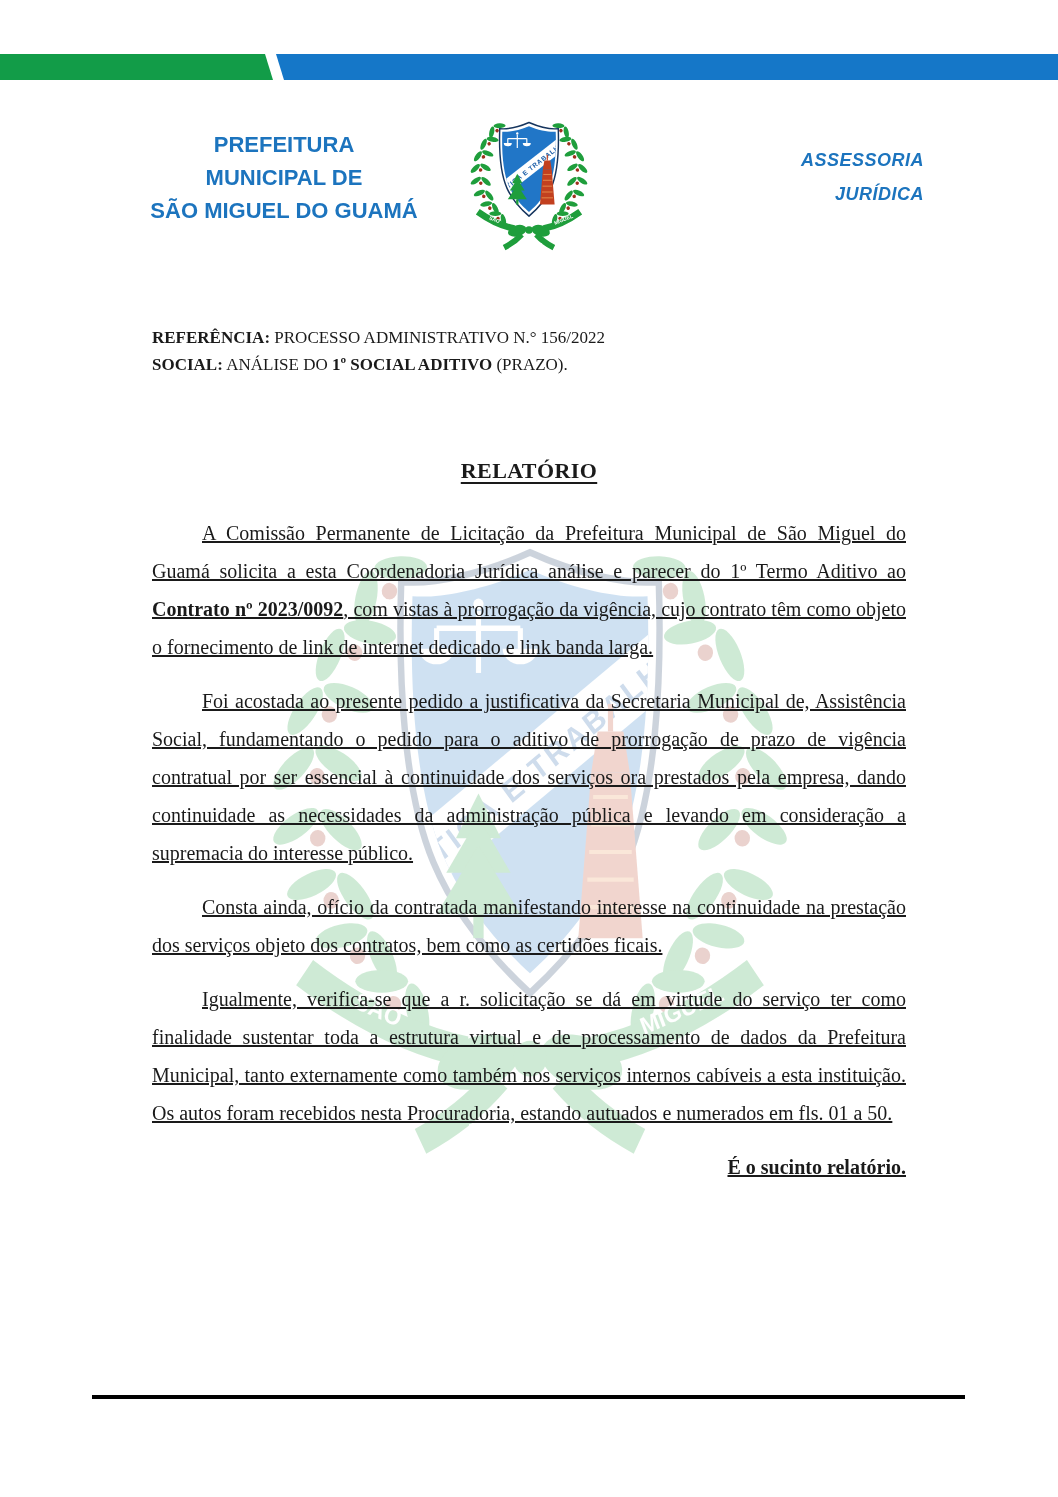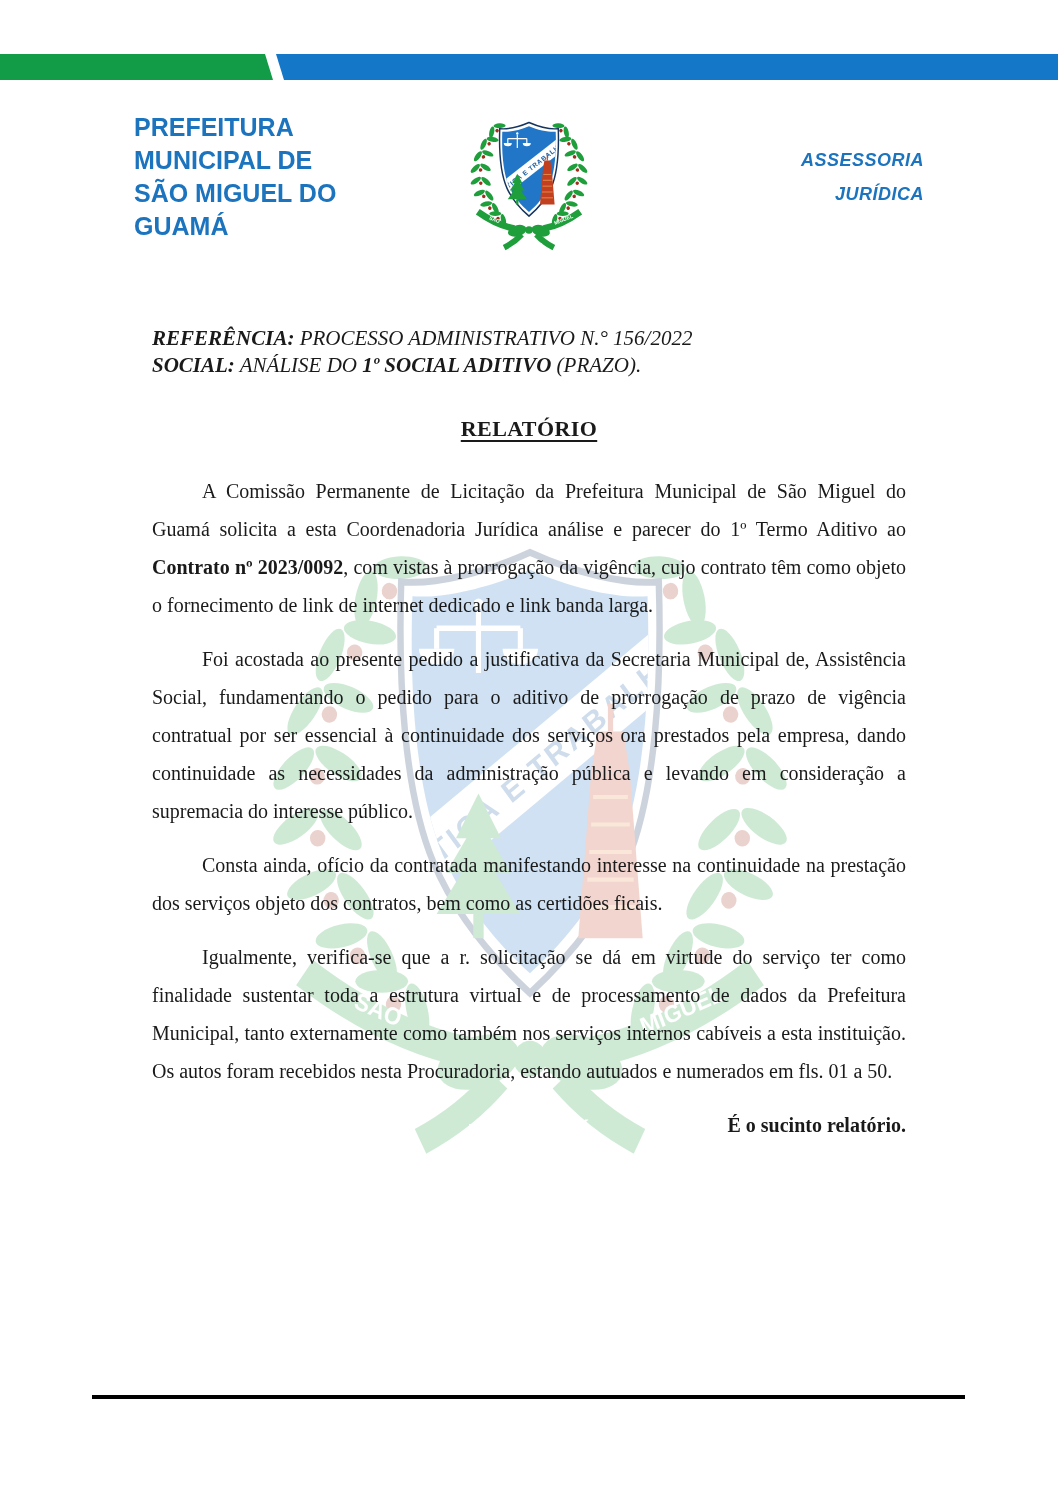--- a/index.html
+++ b/index.html
@@ -7,34 +7,34 @@
     position:relative; width:1058px; height:1497px; margin:0 auto;
     background:#ffffff; overflow:hidden;
     font-family:"Liberation Serif", serif; color:#1a1a1a;
   }
   .topbar { position:absolute; top:54px; left:0; z-index:2; }
   .header {
     position:absolute; top:102px; left:0; width:100%; z-index:2;
     display:flex; justify-content:center; align-items:center; gap:16px;
     font-family:"Liberation Sans", sans-serif; font-weight:bold; color:#1C74BE;
   }
-  .org  { width:300px; text-align:left; font-size:25px; line-height:33px; }
+  .org  { width:300px; text-align:center; font-size:22px; line-height:33px; }
   .dept { width:300px; text-align:right;  font-size:18px; line-height:34px; letter-spacing:.5px;font-style:italic; }
   .crest-box { flex:0 0 auto; width:158px; height:150px; }
   .watermark { position:absolute; left:208px; top:456px; width:644px; height:706px; opacity:.21; z-index:0; }
   .doc { position:absolute; left:152px; top:281px; width:754px; z-index:1; }
   .doc-title, .section-title {
     text-align:center; font-size:22px; font-weight:bold; line-height:30px;
     text-decoration:underline; text-underline-offset:4px; letter-spacing:.4px;
   }
-  .refblock { margin-top:44px; font-size:21px; line-height:26.5px; text-align:justify;font-style:italic; }
+  .refblock { margin-top:44px; font-size:17px; line-height:26.5px; text-align:justify; }
   .refblock .lbl { font-weight:bold; }
-  .section-title { margin-top:36px; }
+  .section-title { margin-top:78px; }
   .body-text { margin-top:28px; }
-  .body-text p { margin:0 0 16px 0; font-size:20px; line-height:38px; text-indent:50px; text-align:justify; }
+  .body-text p { margin:0 0 16px 0; font-size:20px; line-height:38px; text-indent:50px; text-align:justify;text-decoration:underline; }
   .body-text p.closing { font-weight:bold; text-align:right; }
   .bold { font-weight:bold; }
   .footer-rule { position:absolute; left:92px; top:1395px; width:873px; height:4px; background:#000; z-index:1; }
   .hidden-defs { position:absolute; width:0; height:0; overflow:hidden; }
 </style>
 </head>
 <body>
 
 <svg class="hidden-defs" aria-hidden="true">
   <defs>

